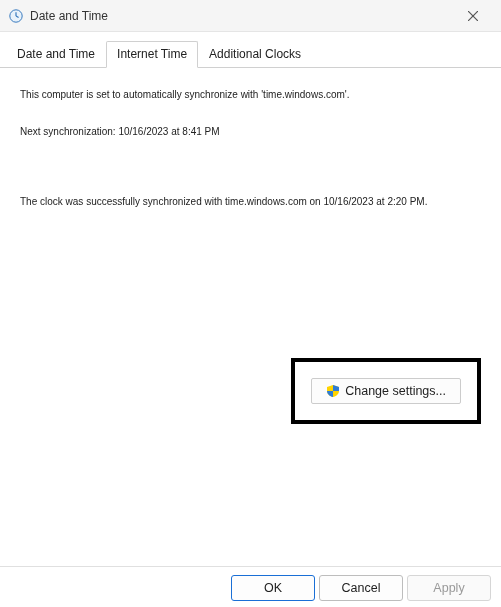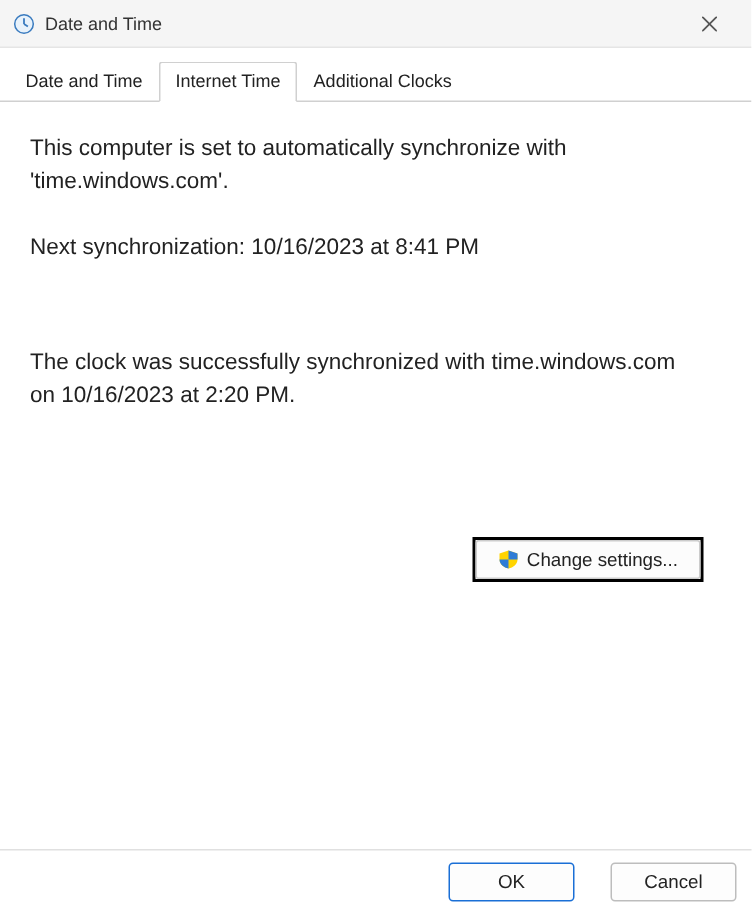--- a/index.html
+++ b/index.html
@@ -51,32 +51,32 @@
     border-bottom: 1px solid #fff;
     border-radius: 2px 2px 0 0;
   }
   .content {
     padding: 20px 20px 10px 20px;
     height: 500px;
     position: relative;
   }
   .para {
     color: #222;
-    font-size: 15px;
+    font-size: 10px;
     line-height: 1.45;
     margin-bottom: 22px;
     max-width: 440px;
   }
   .para.gap-lg { margin-top: 56px; }
   .change-wrap {
     position: absolute;
-    right: 32px;
+    right: 20px;
     top: 290px;
-    border: 2px solid #000000;
-    padding: 0;
+    border: 4px solid #000000;
+    padding: 16px;
   }
   .change-btn {
     display: inline-flex;
     align-items: center;
     gap: 5px;
     padding: 5px 14px;
     border: 1px solid #ccc;
     background: #fcfcfc;
     font-size: 12.5px;
     color: #222;
@@ -84,21 +84,21 @@
   }
   .shield {
     width: 14px; height: 14px;
     display: inline-block;
   }
   .footer {
     position: absolute;
     bottom: 6px;
     right: 10px;
     display: flex;
-    gap: 24px;
+    gap: 4px;
   }
   .btn {
     min-width: 84px;
     padding: 5px 0;
     text-align: center;
     border: 1px solid #bdbdbd;
     background: #fdfdfd;
     border-radius: 3px;
     font-size: 12.5px;
     color: #222;
@@ -153,13 +153,14 @@
       </span>
       <span>Change settings...</span>
     </div>
   </div>
 </div>
 
 <div class="footer-sep"></div>
 <div class="footer">
   <div class="btn primary">OK</div>
   <div class="btn">Cancel</div>
+  <div class="btn disabled">Apply</div>
 </div>
 
 </body></html>

